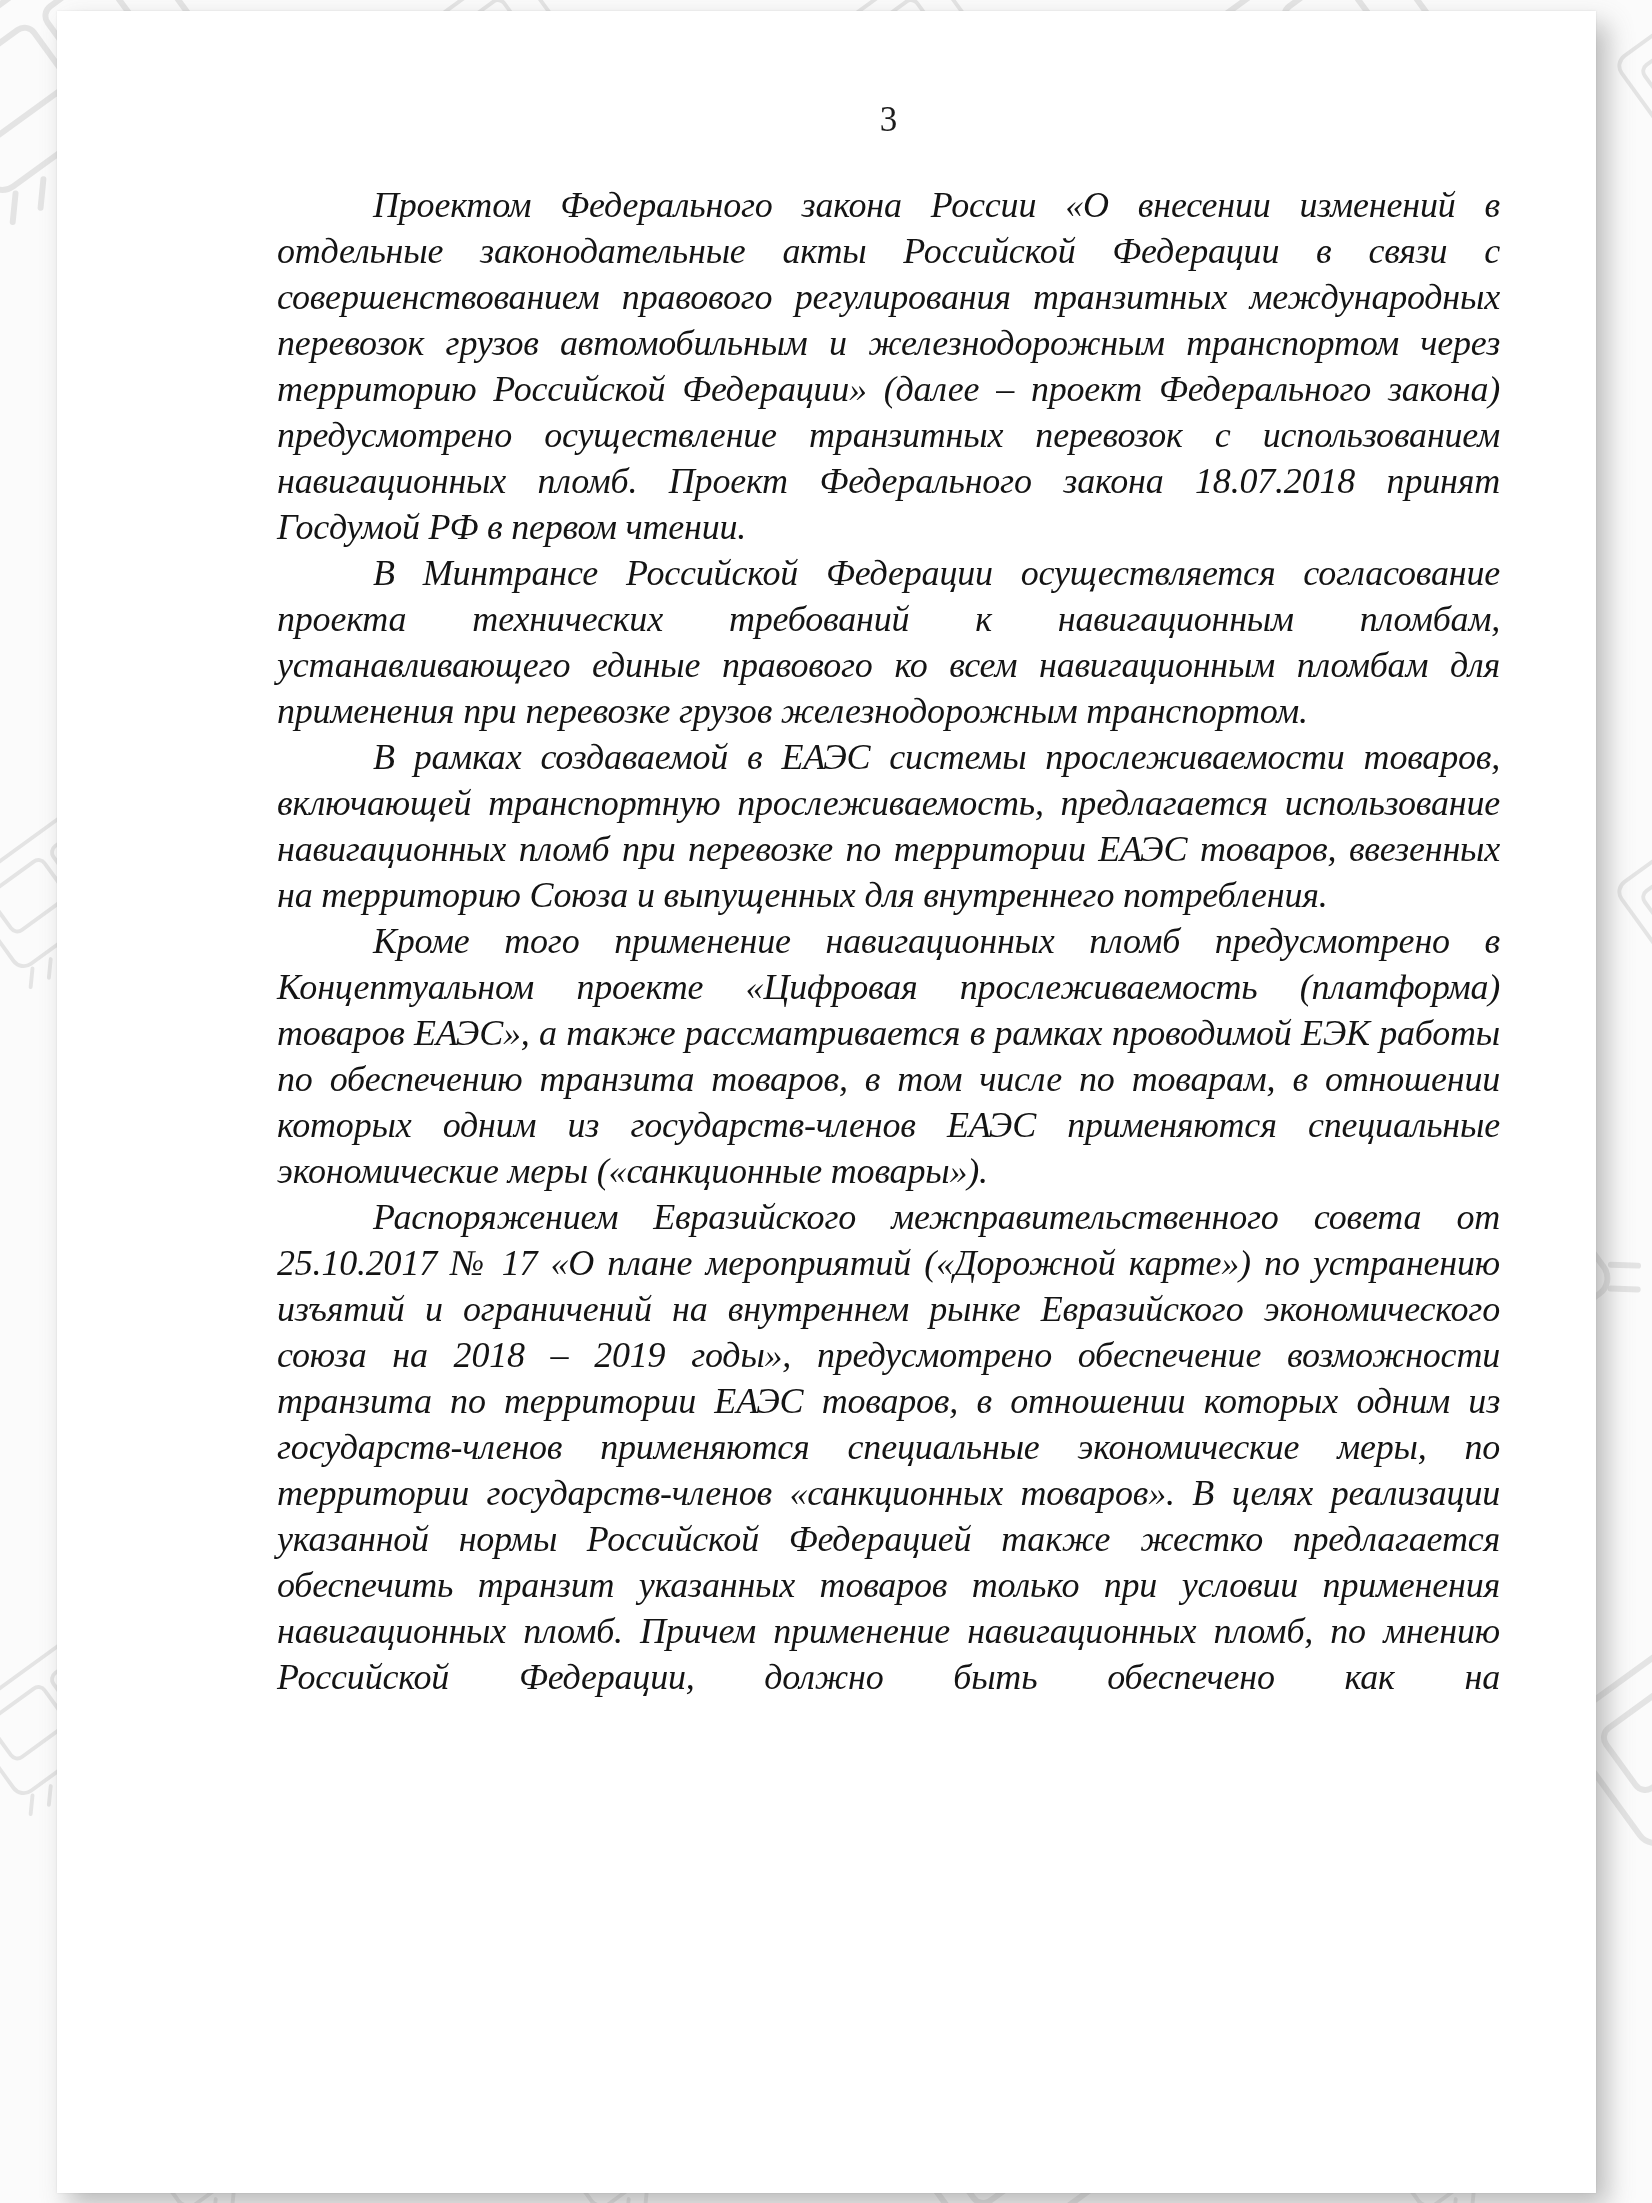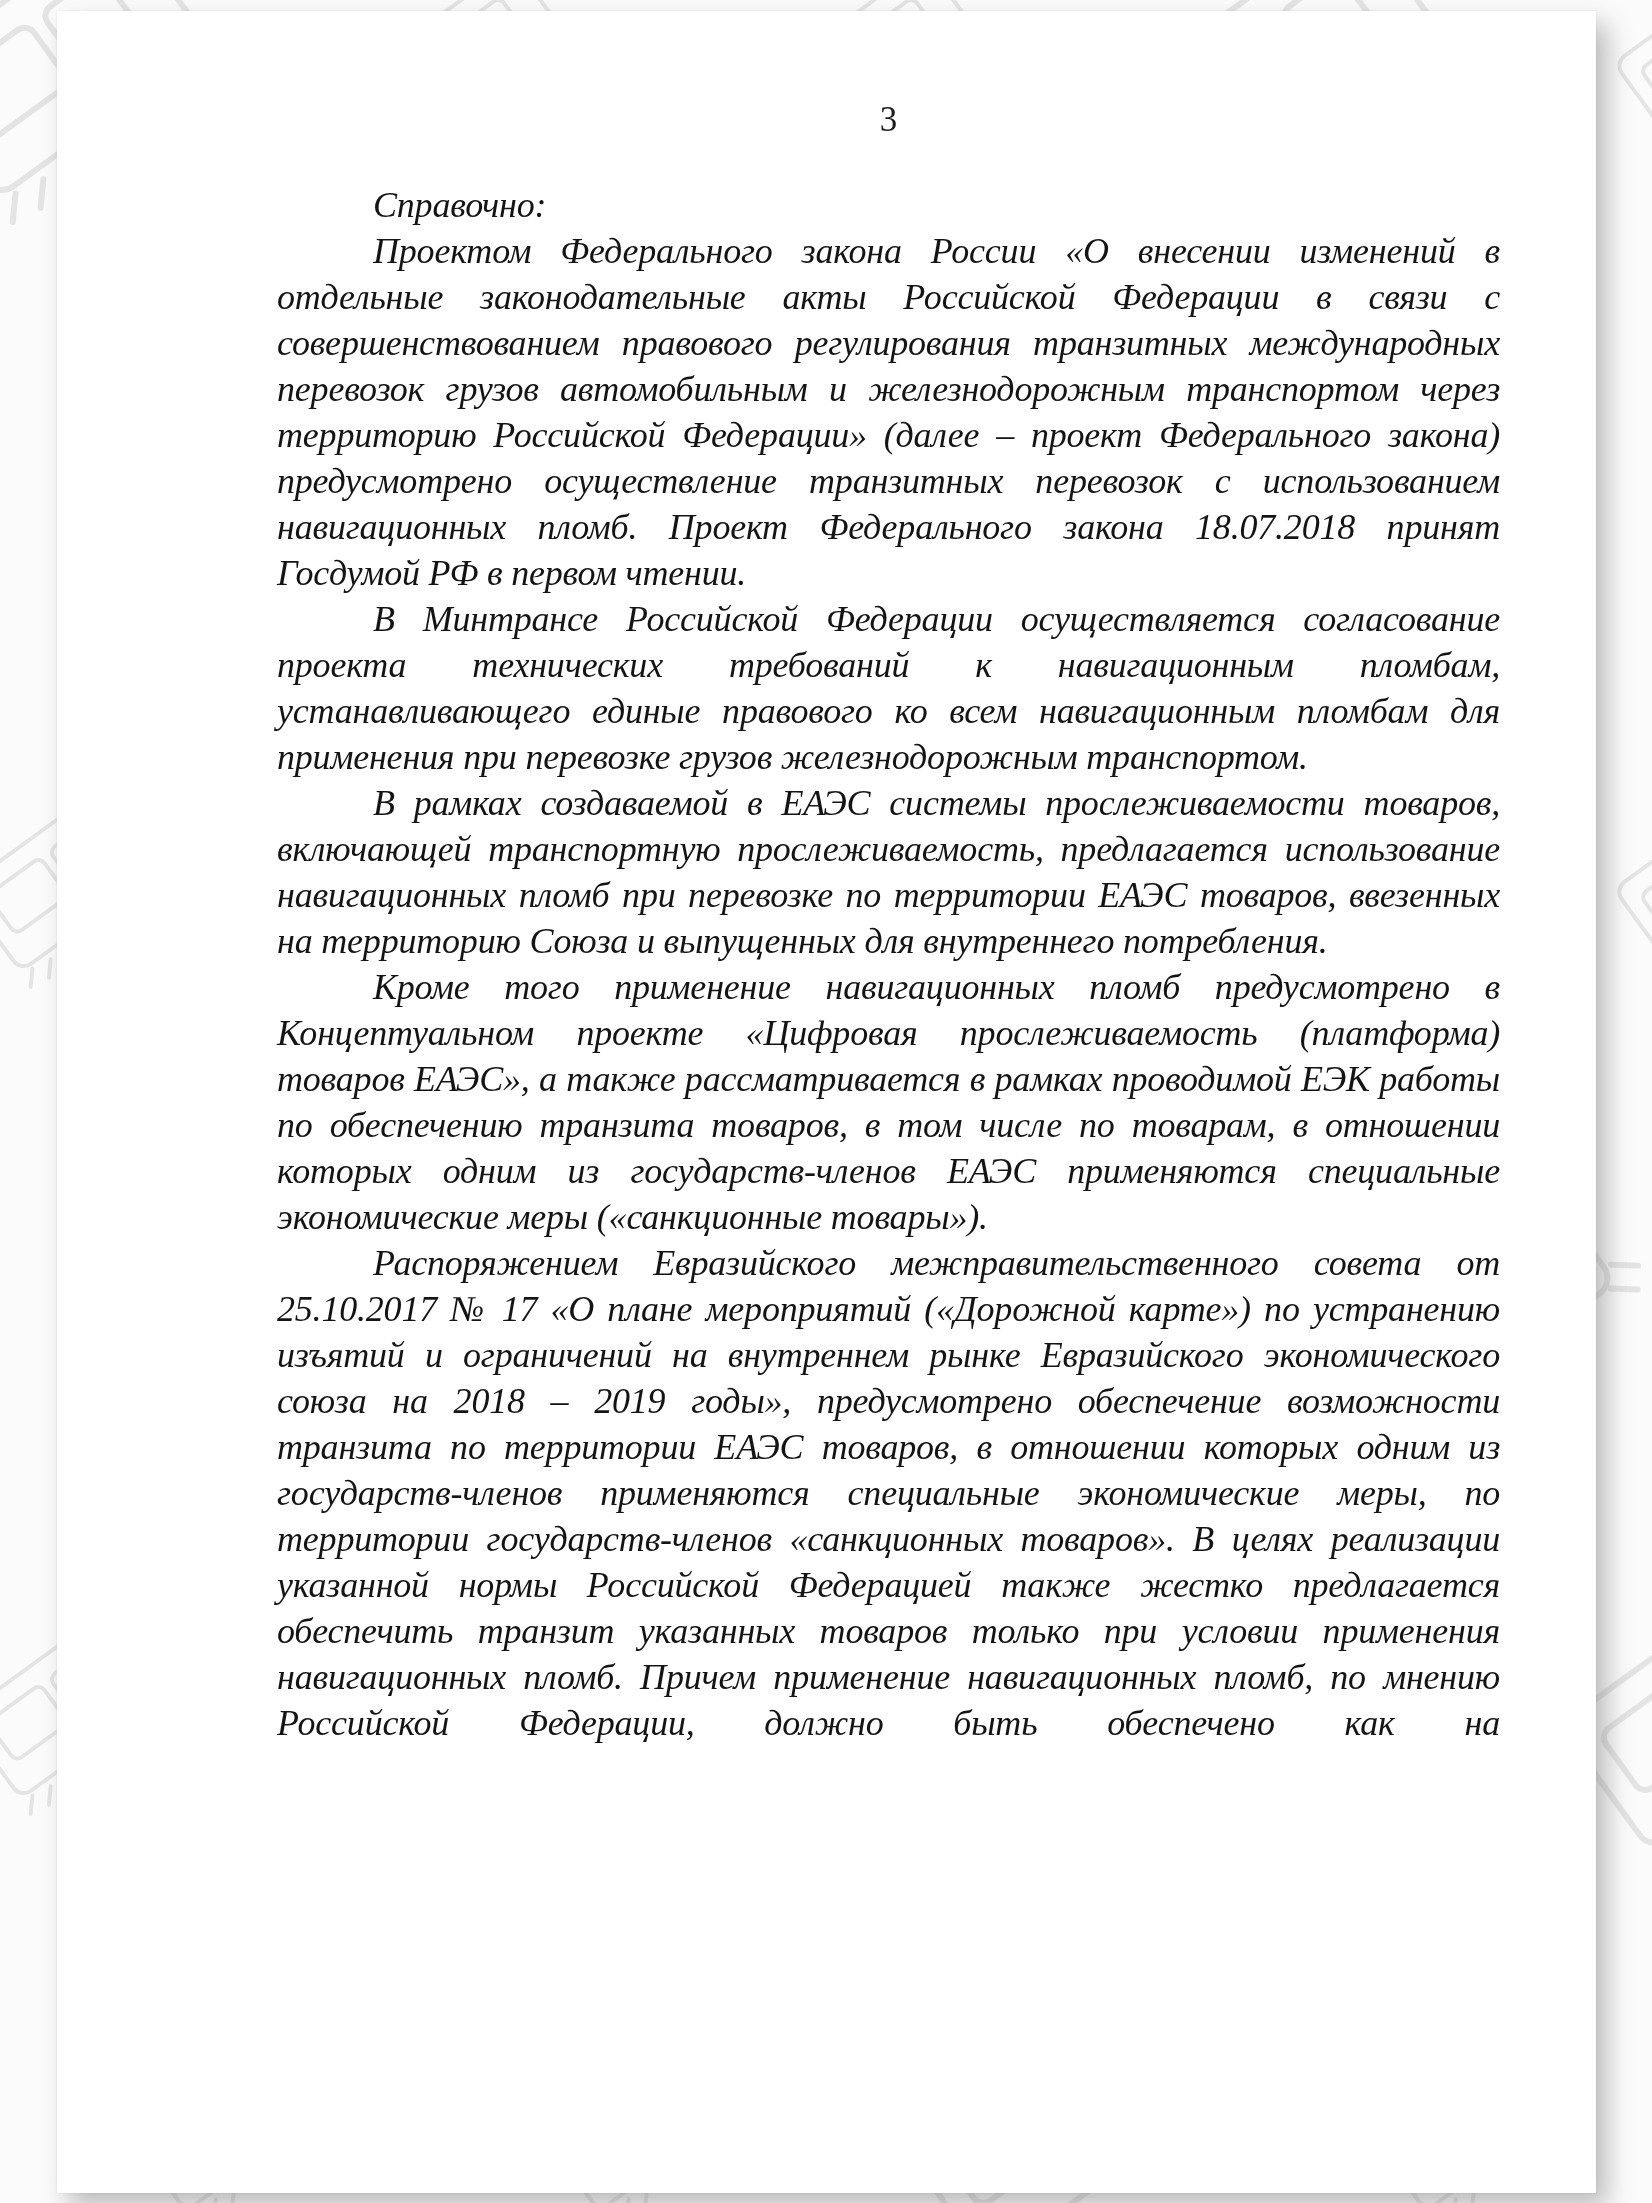--- a/index.html
+++ b/index.html
@@ -160,21 +160,20 @@
       </svg>
       <svg class="pat" width="275" height="220" style="left: 1332px; top: 2002px; transform: rotate(-36deg) scale(0.85);" viewBox="0 0 300 240">
         <use href="#seal-device"></use>
       </svg>
     </div>
 
   <div class="page">
     <div class="page-number">3</div>
 
     <div class="body-text">
-      <p>Справочно:</p>
       <p>Проектом Федерального закона России «О внесении изменений в отдельные законодательные акты Российской Федерации в связи с совершенствованием правового регулирования транзитных международных перевозок грузов автомобильным и железнодорожным транспортом через территорию Российской Федерации» (далее – проект Федерального закона) предусмотрено осуществление транзитных перевозок с использованием навигационных пломб. Проект Федерального закона 18.07.2018 принят Госдумой РФ в первом чтении.</p>
       <p>В Минтрансе Российской Федерации осуществляется согласование проекта технических требований к навигационным пломбам, устанавливающего единые правового ко всем навигационным пломбам для применения при перевозке грузов железнодорожным транспортом.</p>
       <p>В рамках создаваемой в ЕАЭС системы прослеживаемости товаров, включающей транспортную прослеживаемость, предлагается использование навигационных пломб при перевозке по территории ЕАЭС товаров, ввезенных на территорию Союза и выпущенных для внутреннего потребления.</p>
       <p>Кроме того применение навигационных пломб предусмотрено в Концептуальном проекте «Цифровая прослеживаемость (платформа) товаров ЕАЭС», а также рассматривается в рамках проводимой ЕЭК работы по обеспечению транзита товаров, в том числе по товарам, в отношении которых одним из государств-членов ЕАЭС применяются специальные экономические меры («санкционные товары»).</p>
       <p class="cont">Распоряжением Евразийского межправительственного совета от 25.10.2017 № 17 «О плане мероприятий («Дорожной карте») по устранению изъятий и ограничений на внутреннем рынке Евразийского экономического союза на 2018 – 2019 годы», предусмотрено обеспечение возможности транзита по территории ЕАЭС товаров, в отношении которых одним из государств-членов применяются специальные экономические меры, по территории государств-членов «санкционных товаров». В целях реализации указанной нормы Российской Федерацией также жестко предлагается обеспечить транзит указанных товаров только при условии применения навигационных пломб. Причем применение навигационных пломб, по мнению Российской Федерации, должно быть обеспечено как на</p>
     </div>
   </div>
 
 </div>
 

